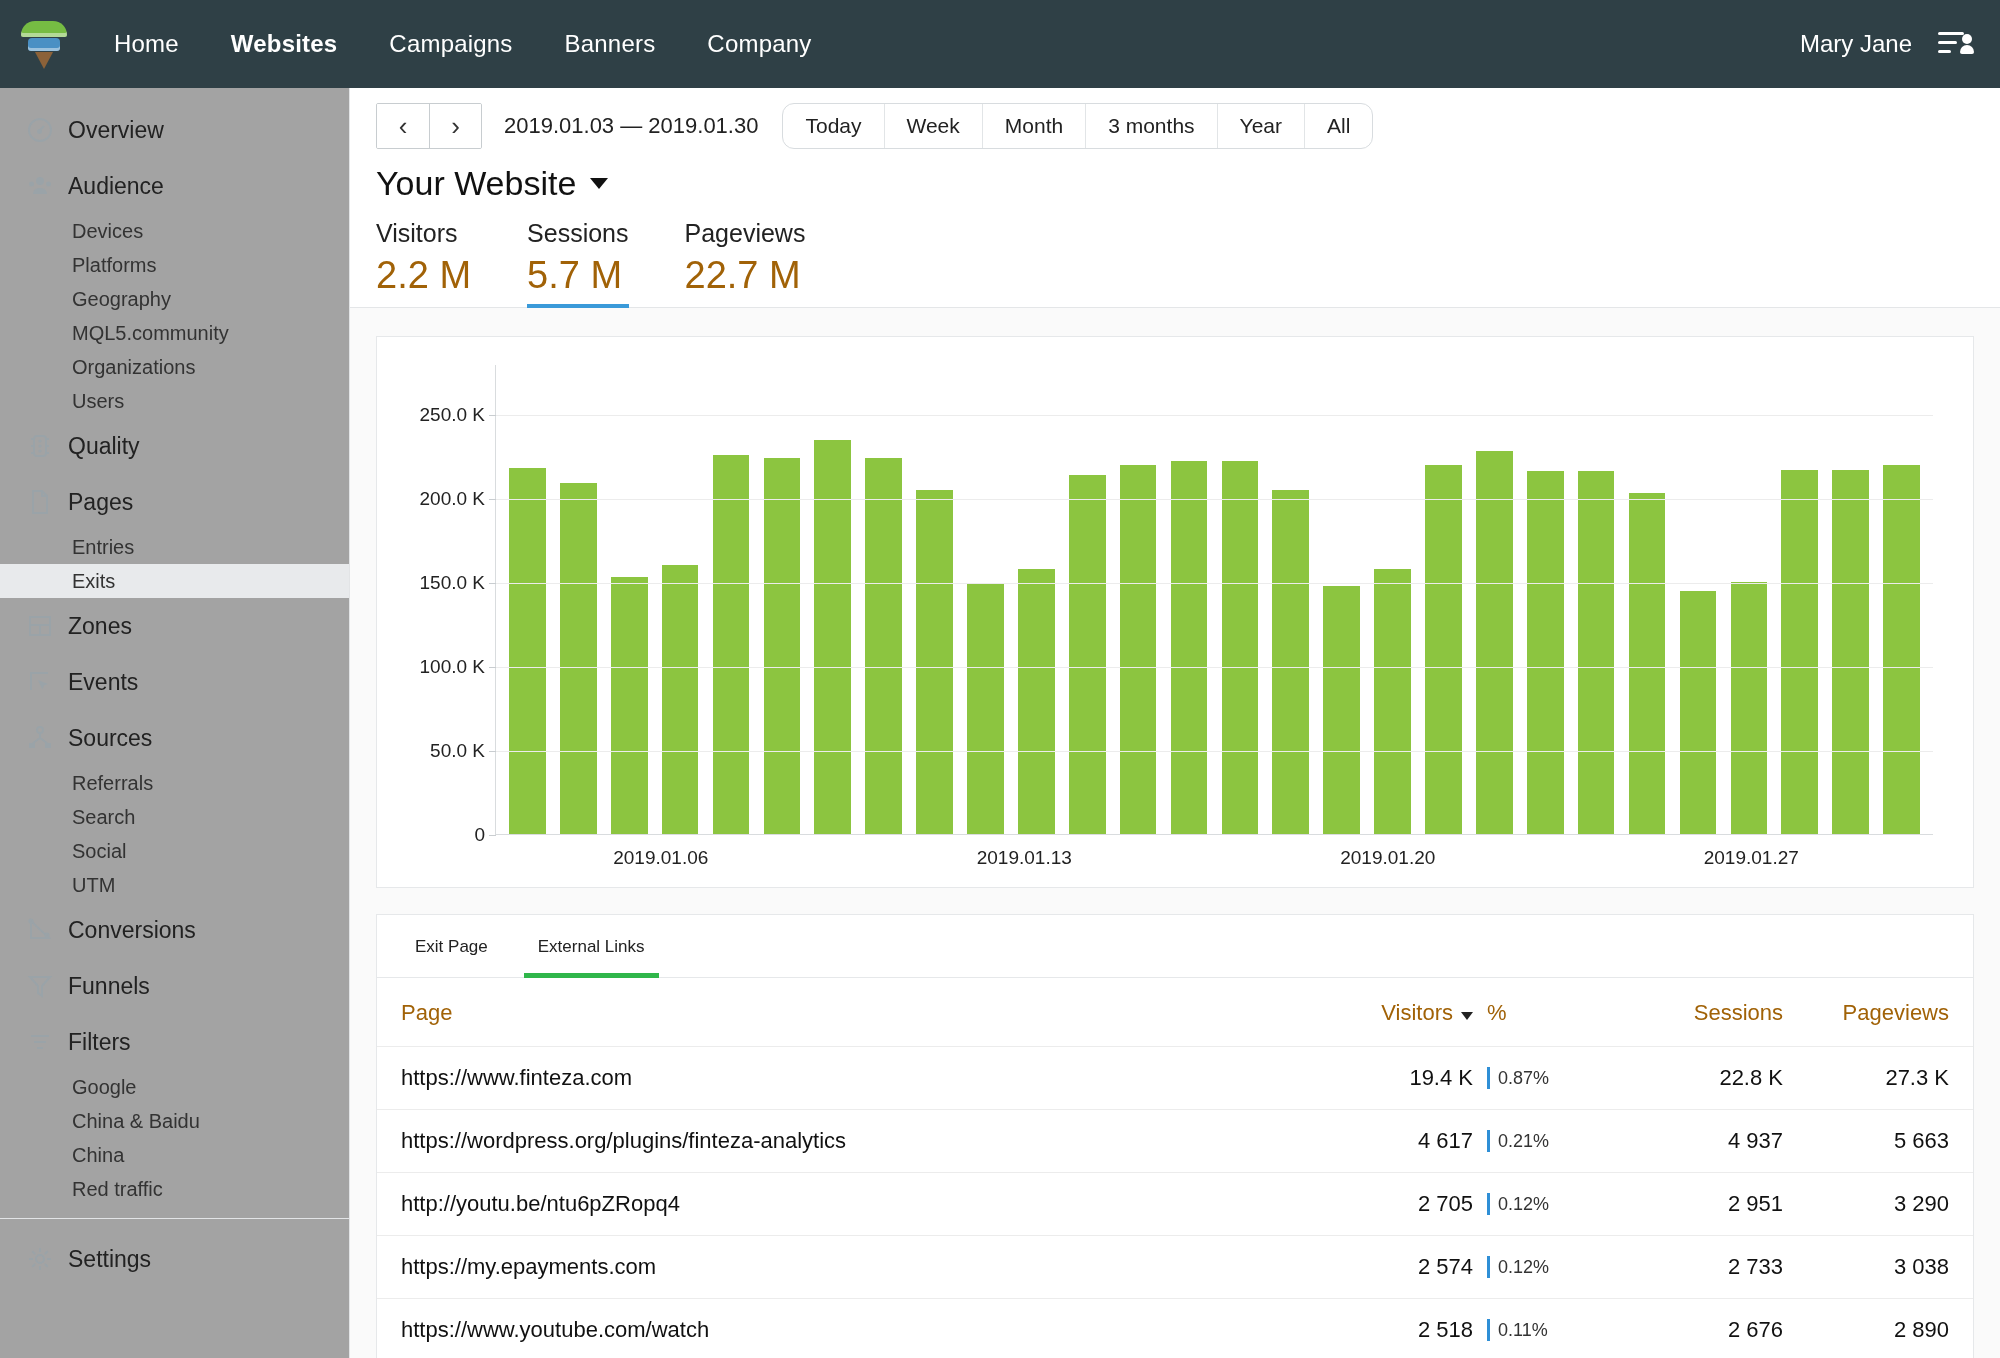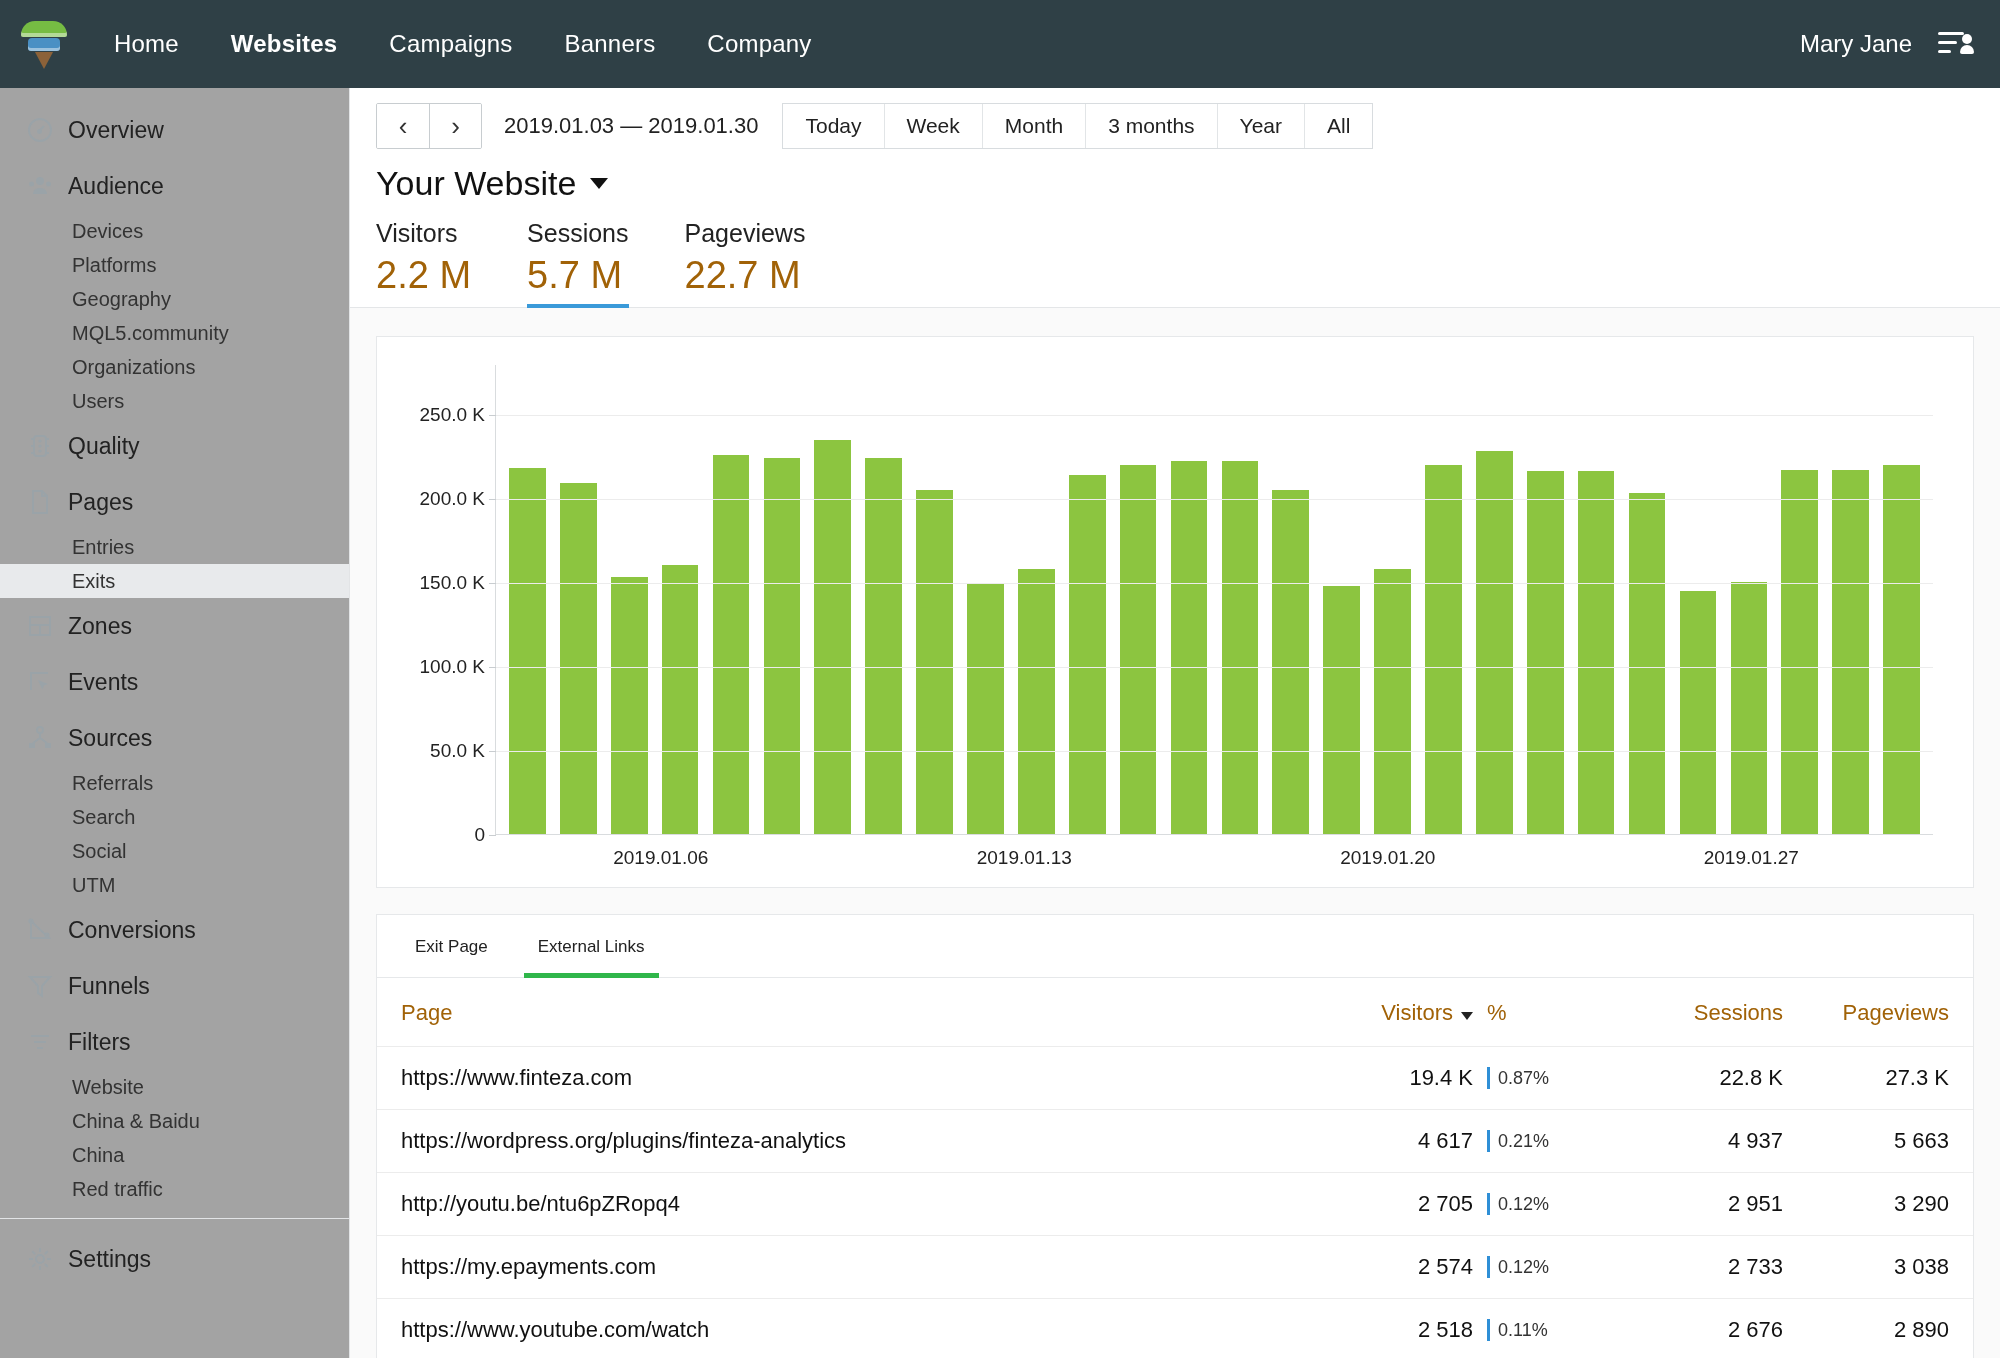--- a/index.html
+++ b/index.html
@@ -86,21 +86,21 @@
   .main { flex:1; height:1270px; background:#fafafa; overflow:hidden; }
 
   .toolbar { display:flex; align-items:center; height:62px; padding: 14px 0 0 26px; background:#fff; }
   .arrowgrp { display:flex; border:1px solid #c8cdd0; border-radius:2px; overflow:hidden; background:#fff; }
   .arrowbtn {
     width:52px; height:44px; display:flex; align-items:center; justify-content:center;
     cursor:pointer; font-size:26px; color:#333; background:#fff;
   }
   .arrowbtn + .arrowbtn { border-left:1px solid #c8cdd0; }
   .daterange { font-size:22px; color:#222; margin-left:22px; white-space:nowrap; }
-  .presets { display:flex; margin-left:24px; border:1px solid #d8dcdf; border-radius:0; background:#fff; overflow:hidden; }
+  .presets { display:flex; margin-left:24px; border:1px solid #d8dcdf; border-radius:12px; background:#fff; overflow:hidden; }
   .preset {
     padding:0 22px; height:44px; display:flex; align-items:center; justify-content:center;
     font-size:21px; color:#222; cursor:pointer; white-space:nowrap;
   }
   .preset + .preset { border-left:1px solid #e2e5e7; }
 
   .site-header { background:#fff; padding: 14px 0 0 26px; }
   .site-title { display:flex; align-items:center; gap:14px; font-size:34px; color:#111; cursor:pointer; }
   .caret { width:0;height:0;border-left:9px solid transparent;border-right:9px solid transparent;border-top:11px solid #111; }
 
@@ -319,21 +319,21 @@
         </div>
         <div class="side-item">
           <span class="ico">
             <svg class="sico" viewBox="0 0 28 28">
               <path d="M5 8h18M8 14h12M11 20h6"></path>
             </svg>
           </span>
           <span>Filters</span>
         </div>
         <div class="side-sub">
-          <span>Website</span>
+          <span>Google</span>
         </div>
         <div class="side-sub">
           <span>China &amp; Baidu</span>
         </div>
         <div class="side-sub">
           <span>China</span>
         </div>
         <div class="side-sub">
           <span>Red traffic</span>
         </div>

